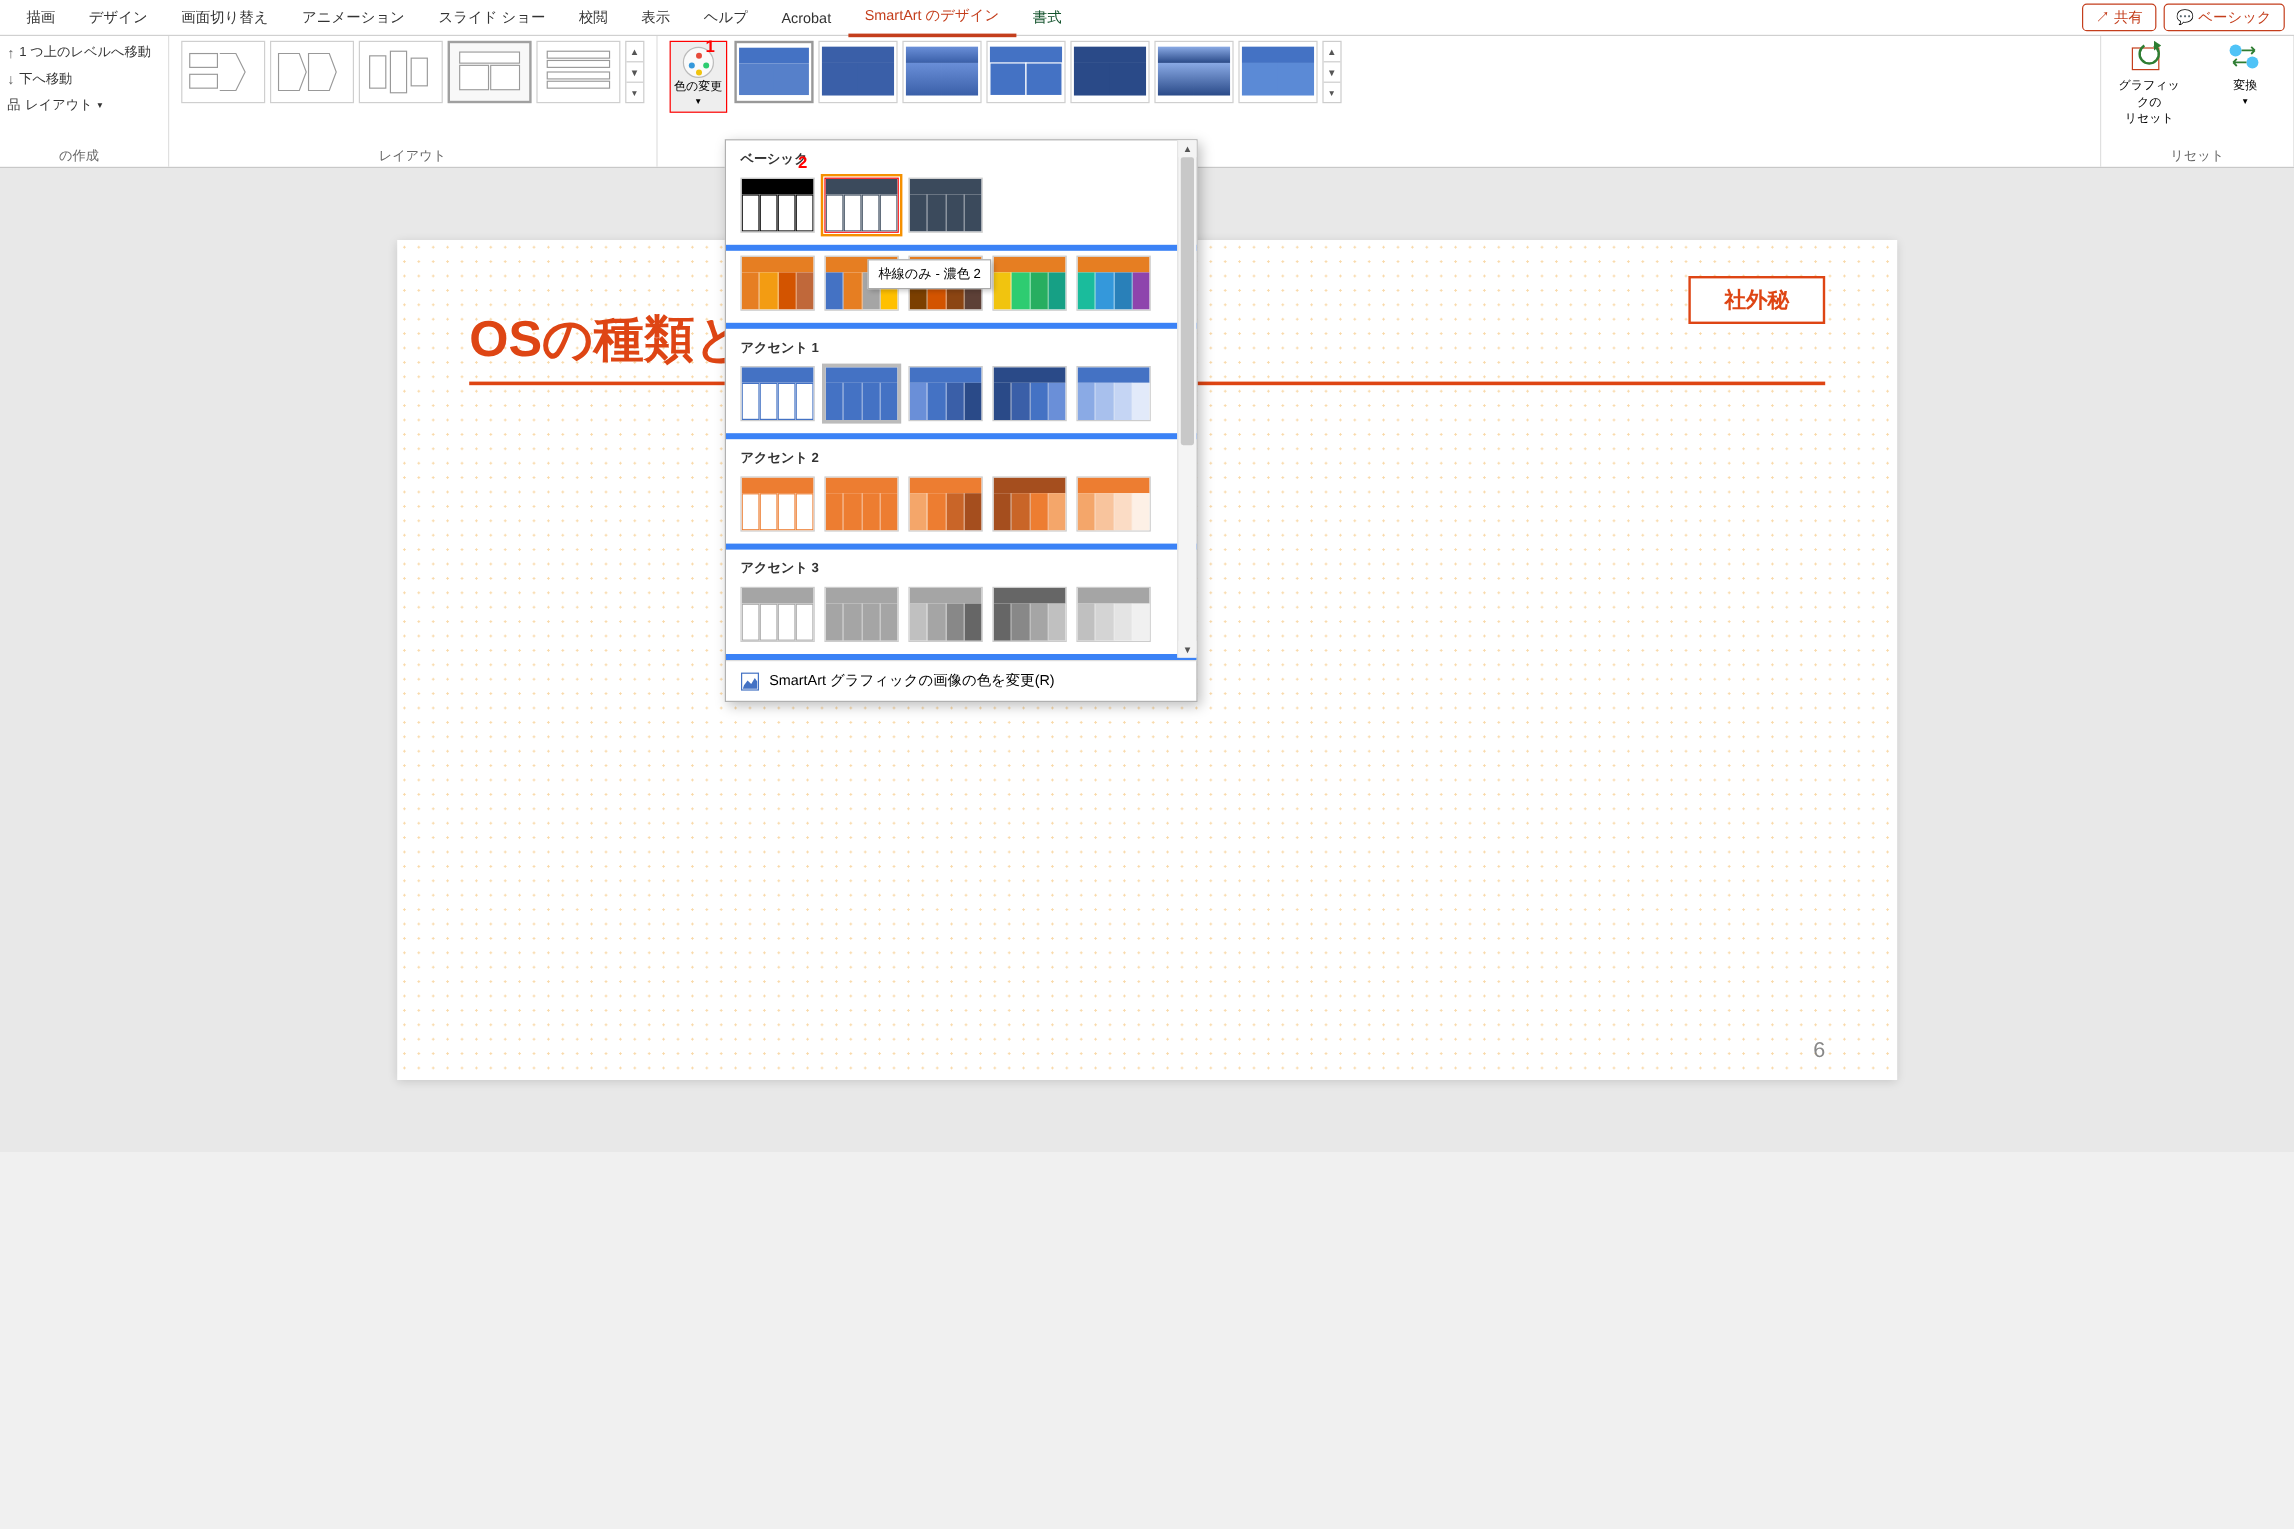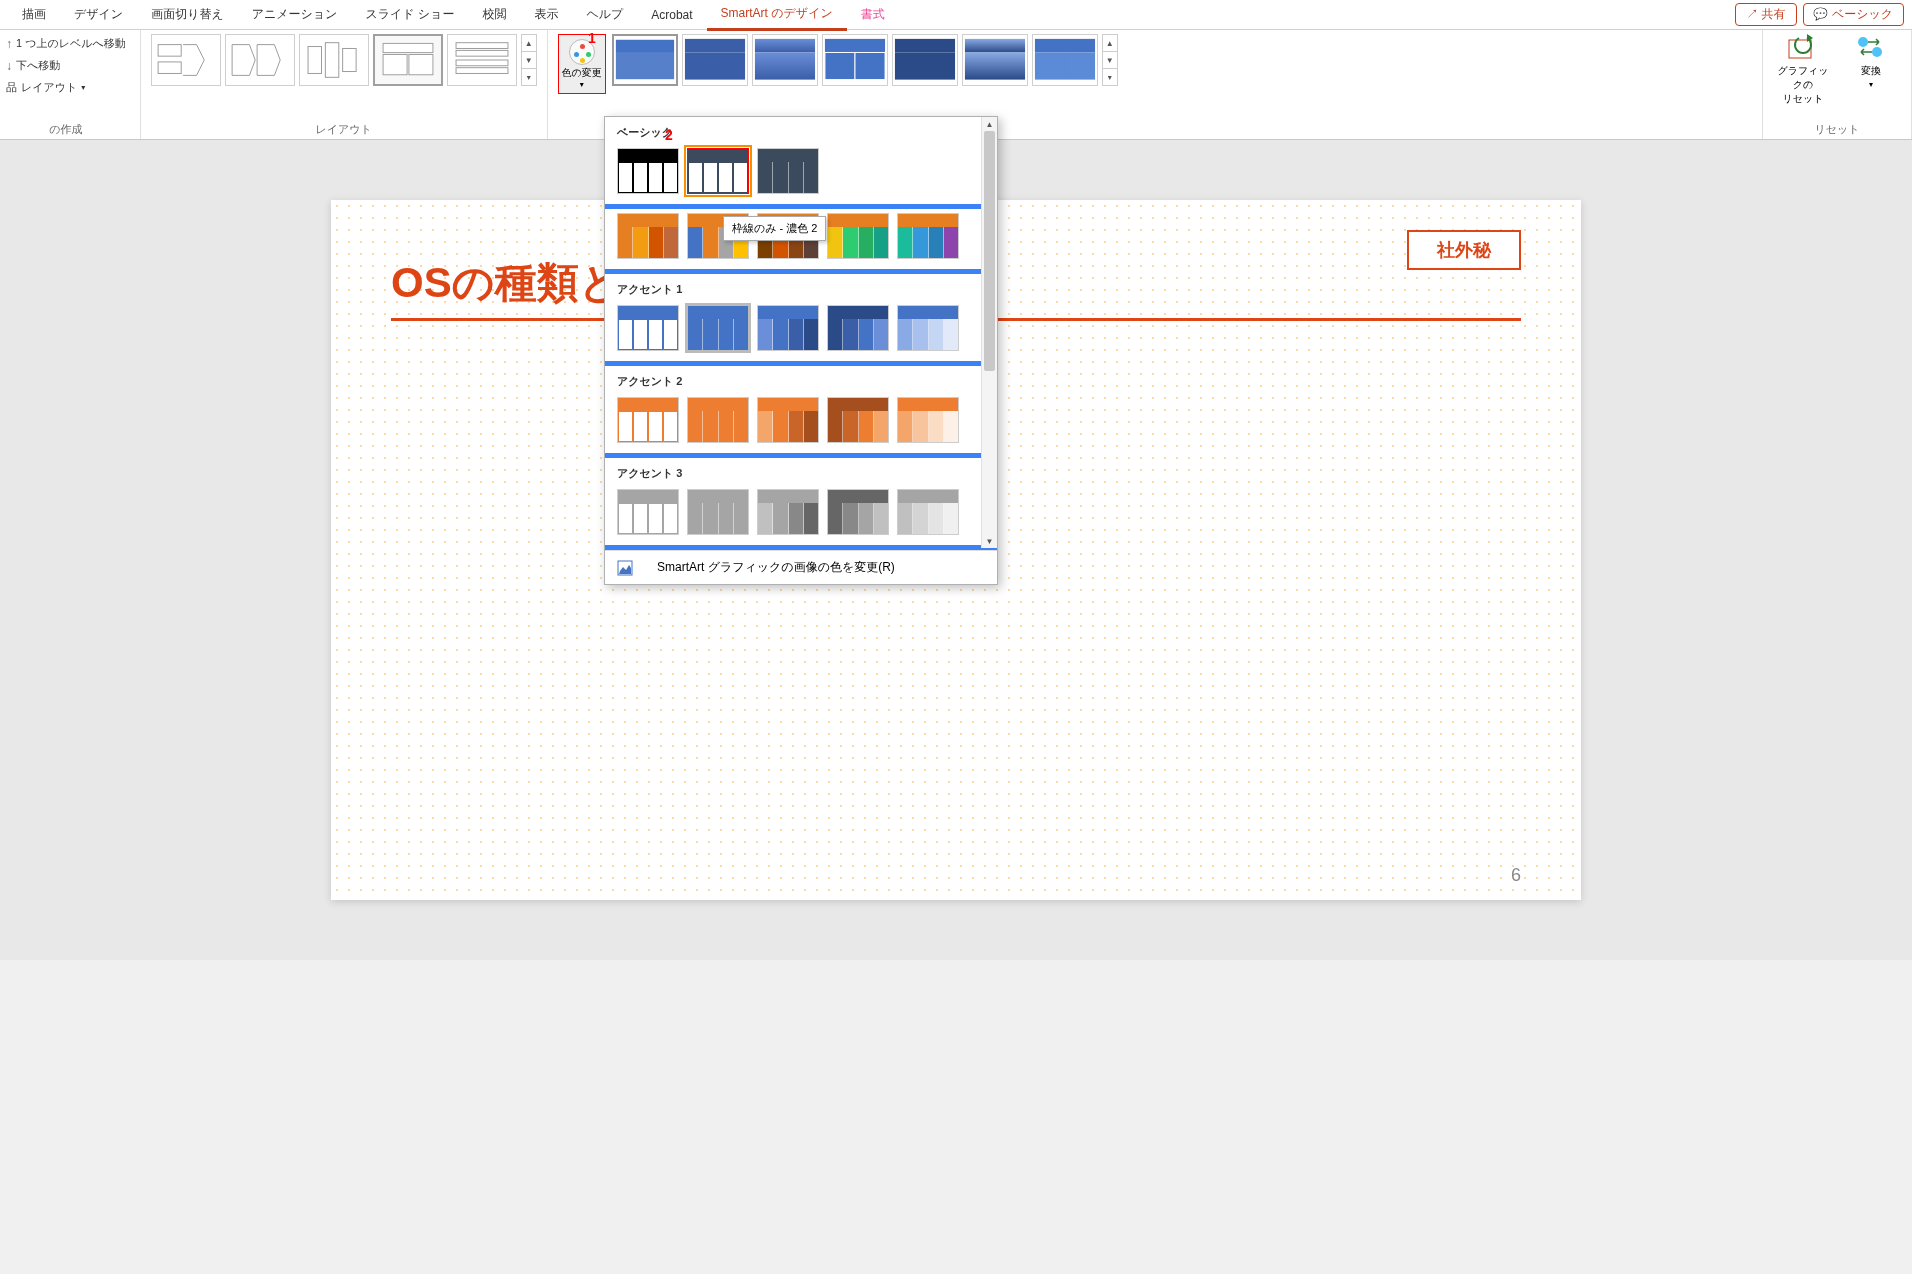--- a/index.html
+++ b/index.html
@@ -1,21 +1,21 @@
 <!DOCTYPE html>
 <html><head>
 <meta charset="utf-8">
 <style>
   * { box-sizing: border-box; margin: 0; padding: 0; }
   body { font-family: "Yu Gothic UI", "Meiryo", sans-serif; font-size: 12px; background: #f0f0f0; user-select: none; }
   
   
   .ribbon-tabs { display: flex; align-items: center; background: #fff; border-bottom: 1px solid #d0d0d0; height: 30px; padding: 0 8px; position: relative; }
   .ribbon-tab { padding: 6px 14px; cursor: pointer; color: #333; }
-  .ribbon-tab.context { color: #ec4899; }
+  .ribbon-tab.context { color: #14532d; }
   .ribbon-tab.active { color: #c43e1c; border-bottom: 3px solid #c43e1c; }
   .ribbon-right { margin-left: auto; display: flex; gap: 6px; }
   .pill-btn { border: 1px solid #c43e1c; color: #c43e1c; padding: 2px 10px; border-radius: 4px; cursor: pointer; background: #fff; }
   
   
   .ribbon { display: flex; background: #fff; height: 110px; border-bottom: 1px solid #c8c8c8; }
   .group { border-right: 1px solid #e0e0e0; padding: 4px 10px 2px 10px; display: flex; flex-direction: column; justify-content: space-between; position: relative; }
   .group-label { text-align: center; color: #666; font-size: 11px; margin-top: auto; }
   .group-body { display: flex; align-items: flex-start; gap: 6px; flex: 1; }
   .small-btn-stack { display: flex; flex-direction: column; gap: 3px; font-size: 11px; color: #333; }
@@ -31,21 +31,21 @@
   
   .color-change-btn { width: 48px; display: flex; flex-direction: column; align-items: center; justify-content: center; gap:2px; cursor: pointer; padding:4px 0; border:1px solid #f00; background:#eee; }
   .palette-circle { width: 26px; height: 26px; border-radius: 50%; background: #fafafa; border: 1px solid #bbb; position: relative; }
   .palette-circle::before { content:""; position:absolute; width:5px; height:5px; border-radius:50%; background:#e74c3c; top:4px; left:10px; }
   .palette-circle::after { content:""; position:absolute; width:5px; height:5px; border-radius:50%; background:#3498db; top:12px; left:4px; box-shadow: 12px 0 0 #2ecc71, 6px 6px 0 #f1c40f; }
   
   .style-gallery { display: flex; gap: 4px; align-items: center; }
   .style-item { width: 66px; height: 52px; border: 1px solid #cfcfcf; cursor: pointer; overflow:hidden; }
   .style-item.sel { border:2px solid #999; }
   
-  .reset-group .group-body { gap: 8px; }
+  .reset-group .group-body { gap: 20px; }
   .big-btn { display: flex; flex-direction: column; align-items: center; justify-content:center; gap:2px; cursor:pointer; width:60px; }
   .big-btn-icon { width:32px; height:28px; }
   
   
   .stage { background: #e8e8e8; padding: 60px 50px; position: relative; height: calc(100% - 140px); }
   .slide { width: 1250px; height: 700px; background: #fff; margin: 0 auto; position: relative; box-shadow: 0 2px 8px rgba(0,0,0,0.15); background-image: radial-gradient(#f9d9a8 1px, transparent 1px); background-size: 12px 12px; background-position: 0 0; }
   .slide-title { position:absolute; top:55px; left:60px; color:#de4514; font-size:42px; font-weight:bold; }
   .title-underline { position:absolute; top:118px; left:60px; right:60px; height:3px; background:#de4514; }
   .confidential { position:absolute; top:30px; right:60px; border:2px solid #de4514; color:#de4514; padding:6px 28px; font-size:18px; font-weight:bold; background:#fff; }
   .page-num { position:absolute; bottom:14px; right:60px; color:#888; font-size:18px; }
@@ -62,21 +62,21 @@
   .dd-section-label { padding:8px 12px 4px 12px; font-size:11px; font-weight:bold; color:#333; }
   .dd-row { display:flex; gap:8px; padding:4px 12px 10px 12px; border-bottom:5px solid #3b82f6;text-align:center; }
   .dd-row:last-of-type { border-bottom:none; }
   .swatch { width:62px; height:46px; border:1px solid #ccc; cursor:pointer; overflow:hidden; position:relative; }
   .swatch.hover { border:3px solid #f59000; }
   .swatch.sel { outline:3px solid #bbb; outline-offset:-1px; }
   .sw-top { height:30%; }
   .sw-bot { height:70%; display:flex; }
   .sw-bot div { flex:1; border-right:1px solid rgba(255,255,255,0.5); }
   .sw-bot div:last-child { border-right:none; }
-  .dd-footer { border-top:1px solid #ddd; padding:8px 12px; display:flex; align-items:center; gap:24px; cursor:pointer; }
+  .dd-footer { border-top:1px solid #ddd; padding:8px 12px; display:flex; align-items:center; gap:8px; cursor:pointer; }
   .dd-scrollbar { position:absolute; right:0; top:0; bottom:36px; width:16px; background:#f4f4f4; border-left:1px solid #e0e0e0; }
   .dd-thumb { position:absolute; top:14px; left:2px; right:2px; height:240px; background:#c8c8c8; border-radius:2px; }
   .dd-arrow { position:absolute; left:0; right:0; height:14px; display:flex; align-items:center; justify-content:center; font-size:8px; color:#555; background:#f4f4f4; }
   .dd-arrow.up { top:0; } .dd-arrow.down { bottom:0; }
   
   .tooltip { position:absolute; background:#fff; border:1px solid #aaa; padding:4px 8px; font-size:11px; box-shadow:2px 2px 4px rgba(0,0,0,0.2); top:72px; left:118px; white-space:nowrap; z-index:5; }
   
   .anno { position:absolute; color:#f00; font-weight:bold; font-size:14px; z-index:200; }
   .anno1 { top:30px; left:588px; }
   

